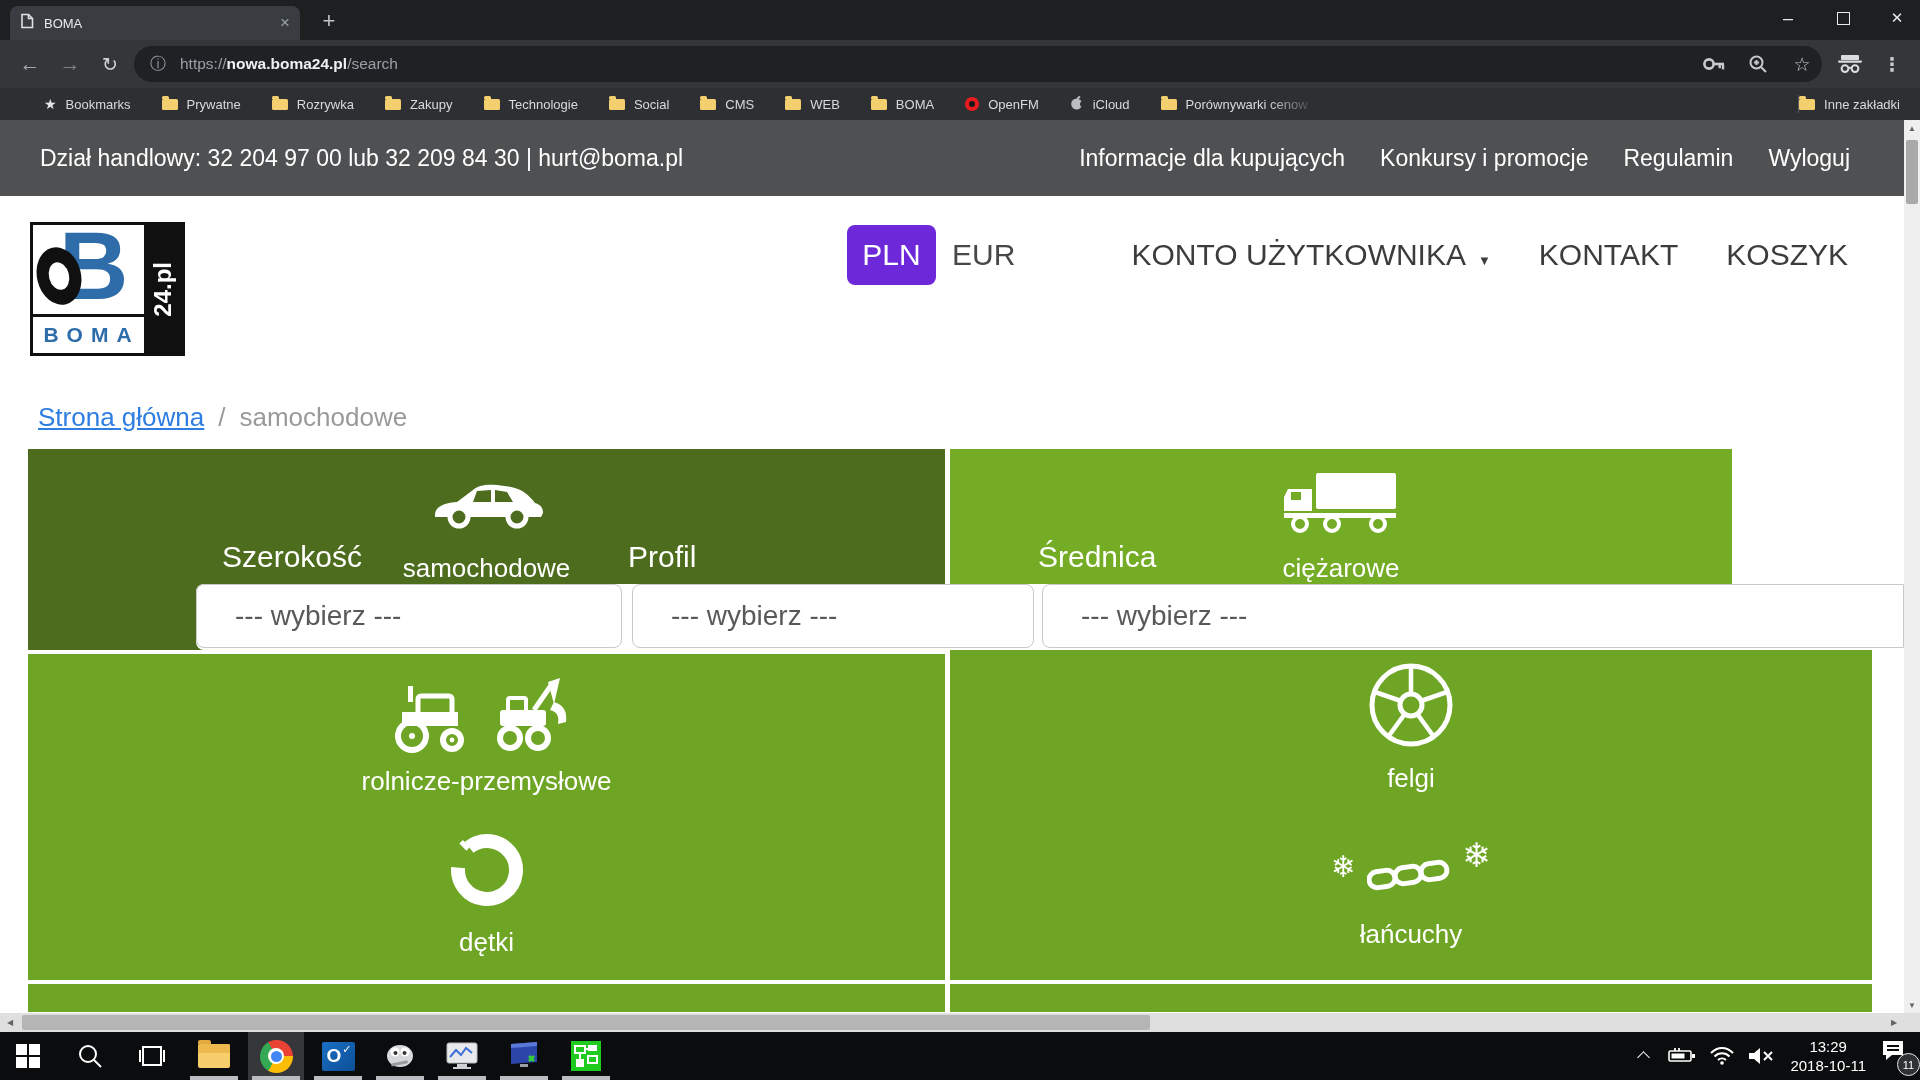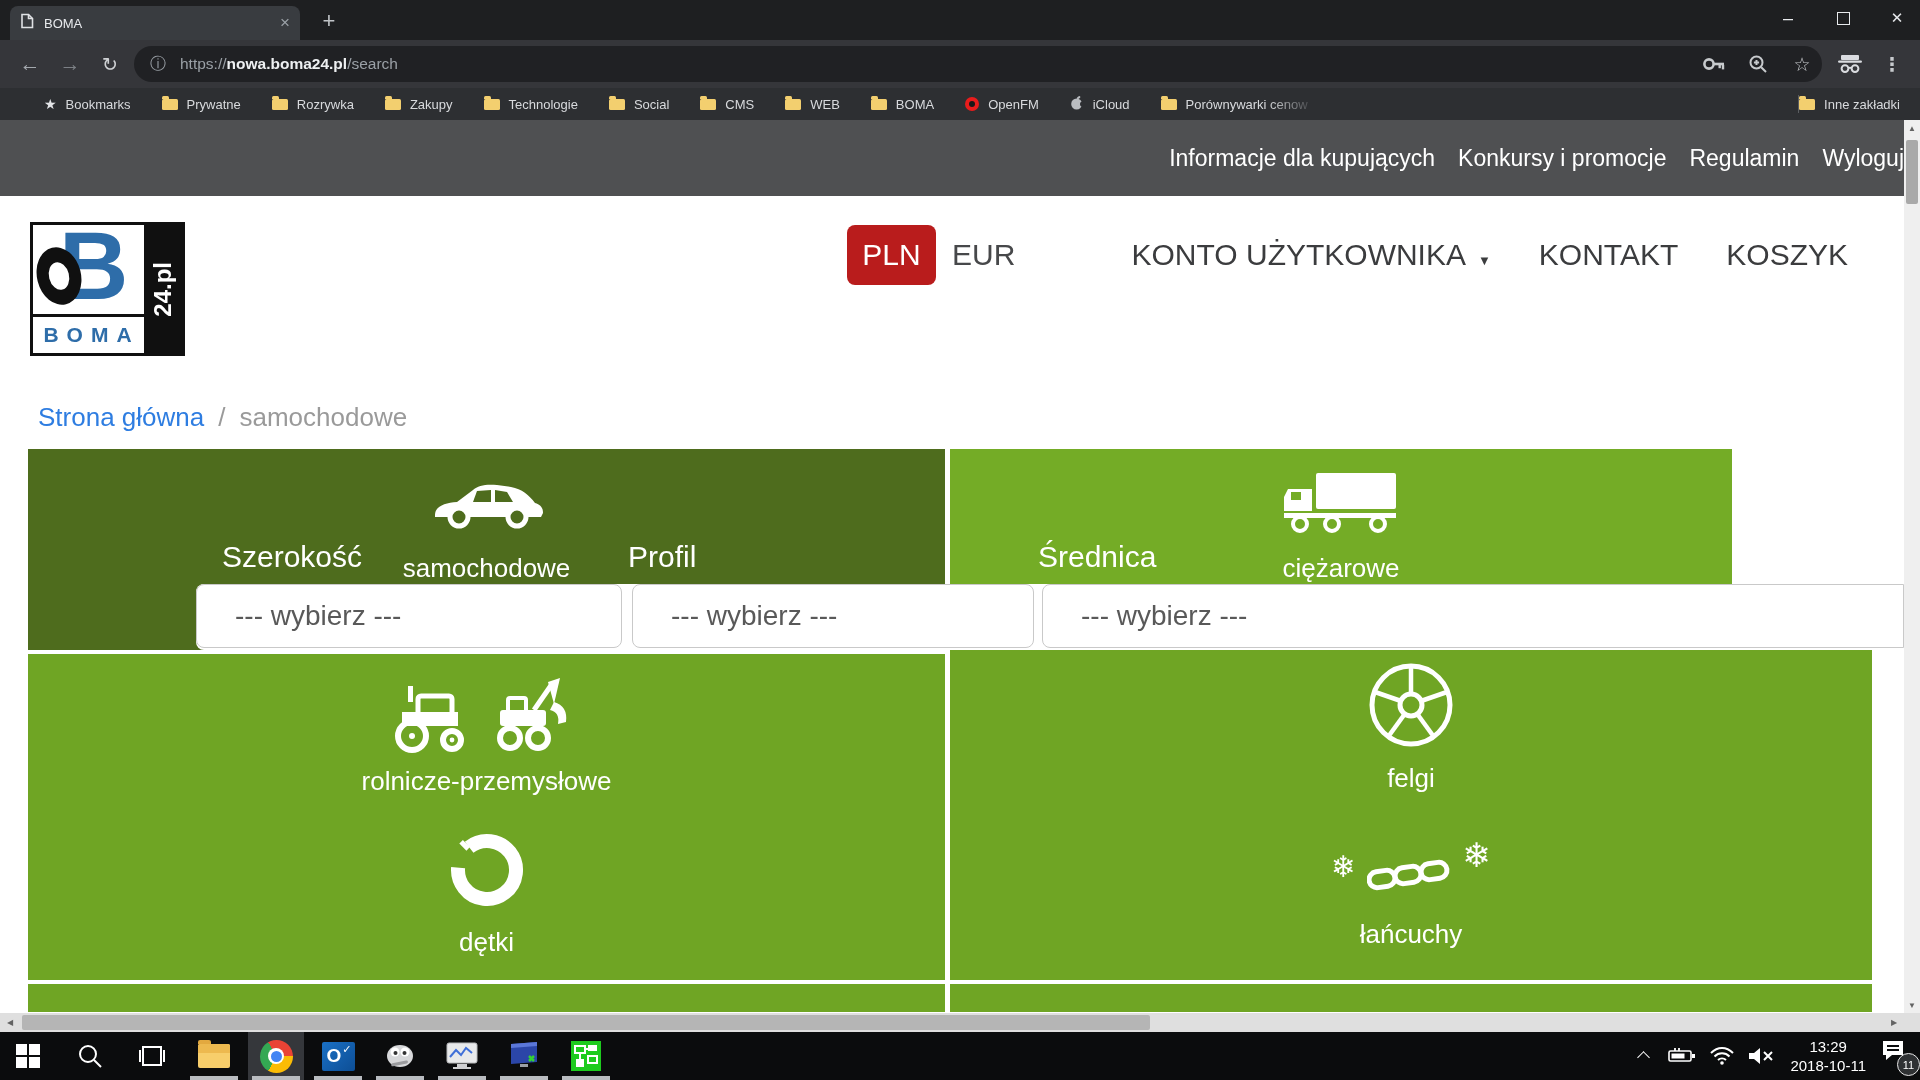--- a/index.html
+++ b/index.html
@@ -43,45 +43,45 @@
   .openfm::before{content:"";position:absolute;left:4px;top:4px;width:6px;height:6px;border-radius:50%;background:#181818;}
   .fadewrap{position:relative;width:132px;overflow:hidden;}
   .fadewrap::after{content:"";position:absolute;right:0;top:0;width:52px;height:100%;
     background:linear-gradient(to right,rgba(45,47,50,0),#2d2f32);}
   #bm-right{margin-left:auto;display:flex;align-items:center;}
   .bm-sep{width:1px;height:18px;background:#5a5d61;}
   
   #siteheader{position:absolute;left:0;top:120px;width:1904px;height:76px;background:#4f5052;
     display:flex;align-items:center;color:#fff;}
   #contact{font-size:23px;margin-left:40px;}
-  #hdr-links{margin-left:auto;display:flex;gap:23px;font-size:23px;}
+  #hdr-links{margin-left:auto;margin-right:54px;display:flex;gap:35px;font-size:23px;}
   #hdr-links span{cursor:pointer;}
   
   #logo{position:absolute;left:30px;top:222px;width:155px;height:134px;border:3px solid #101010;
     background:#fff;box-sizing:border-box;}
   #logo .strip{position:absolute;right:0;top:0;width:38px;height:100%;background:#101010;
     display:flex;align-items:center;justify-content:center;}
   #logo .strip span{writing-mode:vertical-rl;transform:rotate(180deg);color:#fff;font-weight:700;font-size:24px;}
   #logo .bzone{position:absolute;left:0;top:0;right:38px;height:89px;border-bottom:3px solid #101010;overflow:hidden;}
   #logo .bletter{position:absolute;left:26px;top:-14px;font-size:96px;font-weight:700;color:#2e6da9;}
   #logo .tire{position:absolute;left:4px;top:22px;width:44px;height:58px;background:#101010;border-radius:50%;transform:rotate(-14deg);}
   #logo .tire::before{content:"";position:absolute;left:12px;top:15px;width:20px;height:28px;background:#fff;border-radius:50%;}
   #logo .bomaword{position:absolute;left:0;right:38px;bottom:0;height:36px;display:flex;align-items:center;justify-content:center;
     color:#2e6da9;font-weight:700;font-size:21px;letter-spacing:8px;padding-left:6px;}
   
-  #pln{position:absolute;left:847px;top:225px;width:89px;height:60px;background:#b91c1c;border-radius:8px;
+  #pln{position:absolute;left:847px;top:225px;width:89px;height:60px;background:#6d28d9;border-radius:8px;
     color:#fff;font-size:30px;display:flex;align-items:center;justify-content:center;}
   #eur{position:absolute;left:952px;top:225px;height:60px;display:flex;align-items:center;color:#47484a;font-size:30px;}
   #mainnav{position:absolute;right:72px;top:225px;height:60px;display:flex;align-items:center;gap:48px;
     color:#3b3c3e;font-size:30px;}
   #mainnav .item{display:flex;align-items:center;gap:12px;cursor:pointer;}
   .dd-caret::before{content:"▼";font-size:13px;color:#3b3c3e;}
   
   #breadcrumb{position:absolute;left:38px;top:402px;font-size:26px;display:flex;gap:14px;align-items:baseline;}
-  #breadcrumb .home{color:#2E7DE1;cursor:pointer;}
+  #breadcrumb .home{color:#2E7DE1;cursor:pointer;text-decoration:underline;}
   #breadcrumb .sep,#breadcrumb .cur{color:#9a9a9a;}
   
   .tile{position:absolute;background:#6FA524;overflow:hidden;}
   .tile.dark{background:#4E6C1D;}
   .tile.bright{background:#74AC26;}
   .tile-label{color:#fff;font-size:26px;text-align:center;}
   .t-r1l{left:28px;top:449px;width:917px;height:201px;}
   .t-r1r{left:950px;top:449px;width:782px;height:201px;}
   .t-r2l{left:28px;top:654px;width:917px;height:164px;}
   .t-r2r{left:950px;top:643px;width:922px;height:168px;}
@@ -247,20 +247,21 @@
   <div id="bm-right">
     <span class="bm-sep"></span>
     <div class="bm">
         <span class="folder"></span>
         <span class="bm-label">Inne zakładki</span>
       </div>
   </div>
 </div>
 
 <div id="siteheader">
+  <span id="contact">Dział handlowy: 32 204 97 00 lub 32 209 84 30 | hurt@boma.pl</span>
   <div id="hdr-links">
     <span>Informacje dla kupujących</span>
     <span>Konkursy i promocje</span>
     <span>Regulamin</span>
     <span>Wyloguj</span>
   </div>
 </div>
 
 <div id="logo">
   <div class="bzone">

